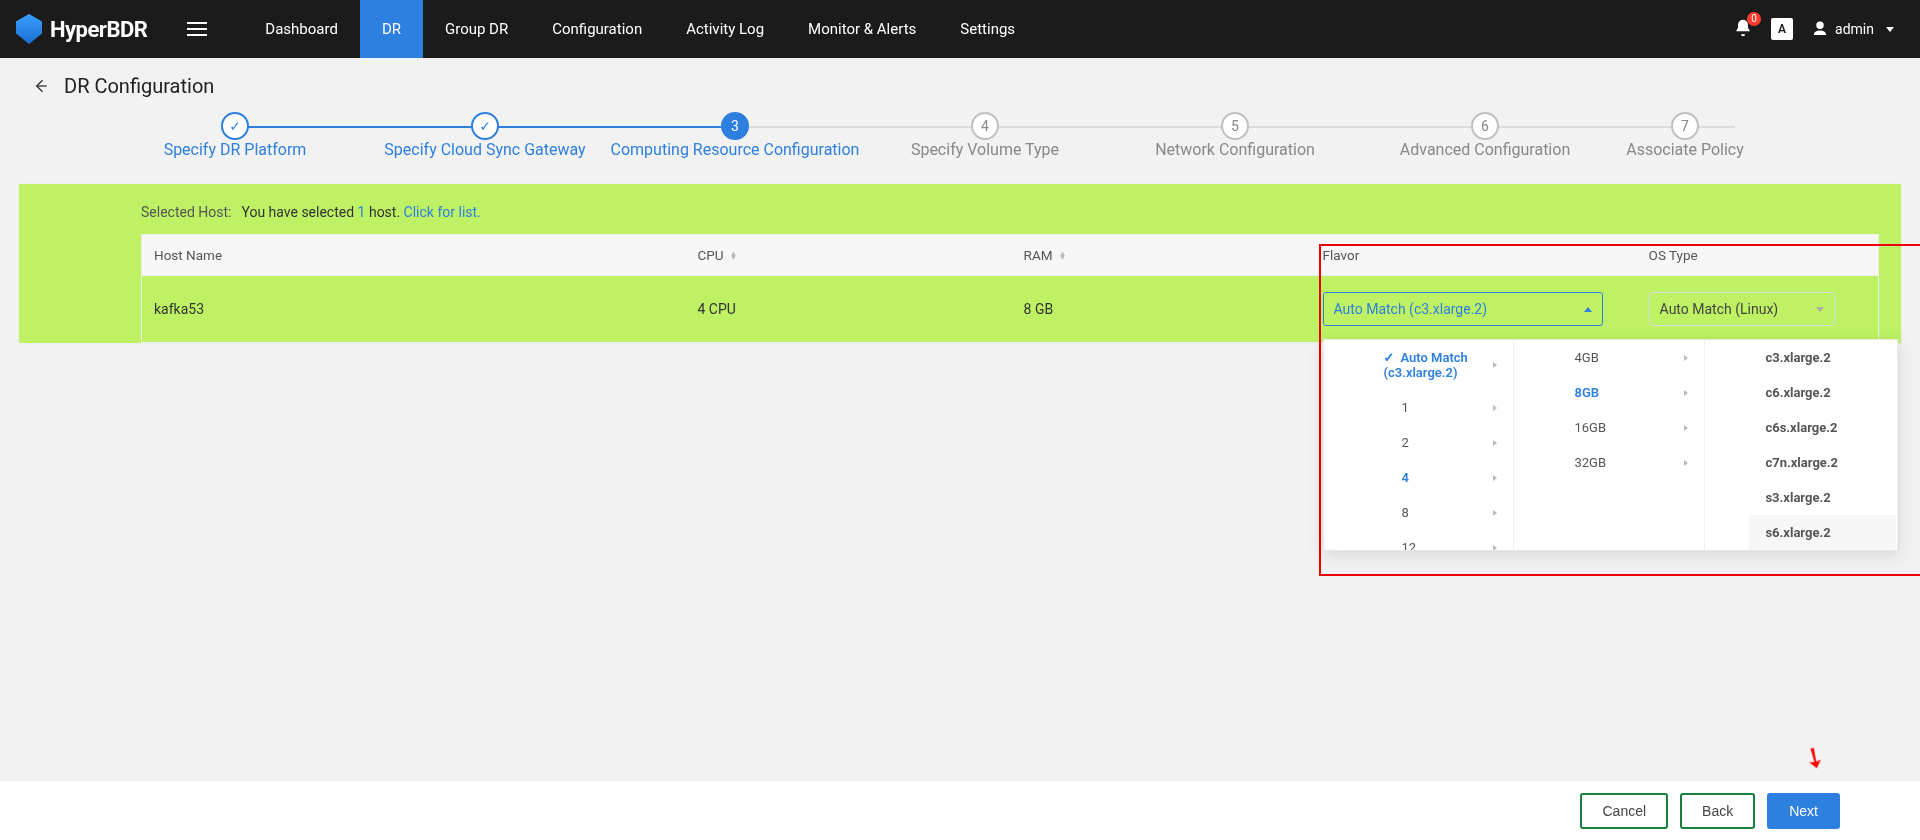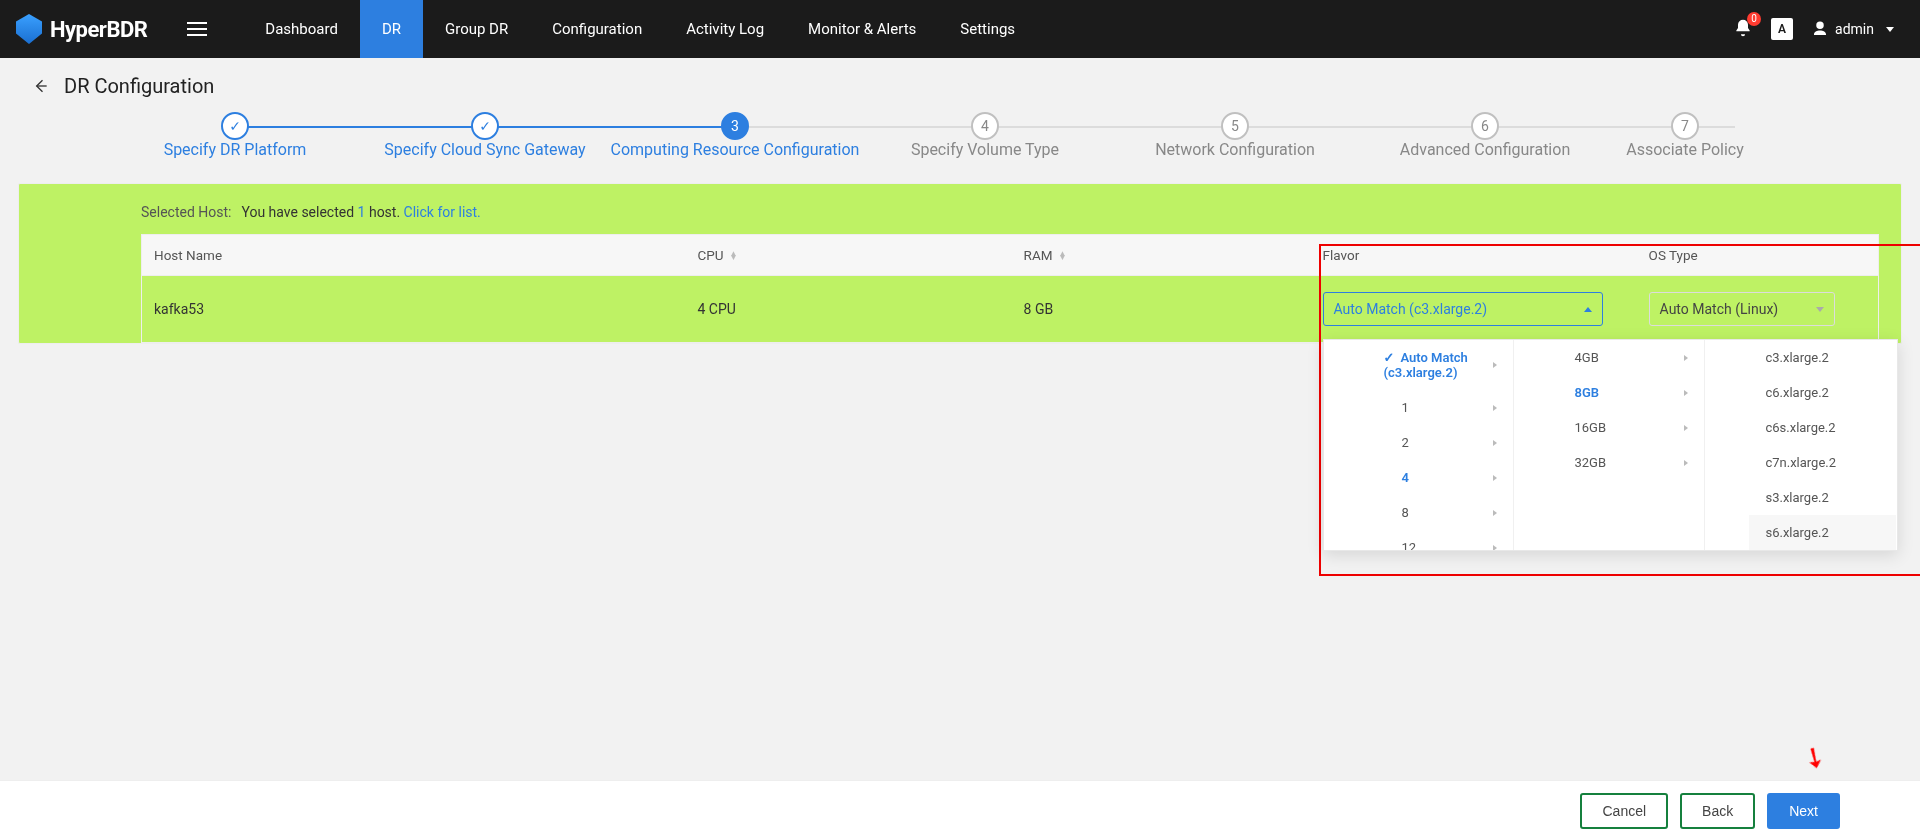--- a/index.html
+++ b/index.html
@@ -53,21 +53,21 @@
   .select-box { position:relative; border:1px solid #dcdcdc; border-radius:3px; padding: 8px 10px; width:280px; display:flex; justify-content:space-between; align-items:center; cursor:pointer; font-size:14px; color:#444;}
   .select-box.flavor { border-color:#2D7FE0; color:#2D7FE0;}
   .chev { width:0; height:0; border-left:4px solid transparent; border-right:4px solid transparent;}
   .chev.up{ border-bottom:5px solid #2D7FE0;}
   .chev.down{ border-top:5px solid #aaa;}
   .os-select { width:186px;}
   .tbl-row .cell-flavor{ position:relative;}
   
   .dropdown { position:absolute; top:47px; left:0; width:575px; background:#fff; border:1px solid #e8e8e8; box-shadow: 0 4px 16px rgba(0,0,0,0.12); display:flex; z-index:10;}
   .dd-col { width:33.33%; border-right:1px solid #f0f0f0; max-height:210px; overflow:hidden; position:relative;padding-left:44px;}
-  .dd-col:last-child{ border-right:none;}
+  .dd-col:last-child{ border-right:none;font-weight:bold;}
   .dd-scroll{ overflow-y:auto; height:210px; }
   .dd-scroll::-webkit-scrollbar{width:6px;}
   .dd-scroll::-webkit-scrollbar-thumb{ background:#d0d0d0; border-radius:3px;}
   .dd-item { padding: 10px 16px; font-size:13px; color:#555; display:flex; align-items:center; justify-content:space-between; cursor:pointer;}
   .dd-item.sel { color:#2D7FE0; font-weight:600;}
   .dd-item .chk { color:#2D7FE0; margin-right:6px; font-weight:700;}
   .dd-chev { width:0; height:0; border-top:3.5px solid transparent; border-bottom:3.5px solid transparent; border-left:4.5px solid #bbb;}
   .dd-item.hover-like{ background:#f7f7f7;}
   
   .hl-box { position:absolute; border:2px solid #ee0000; pointer-events:none;}

